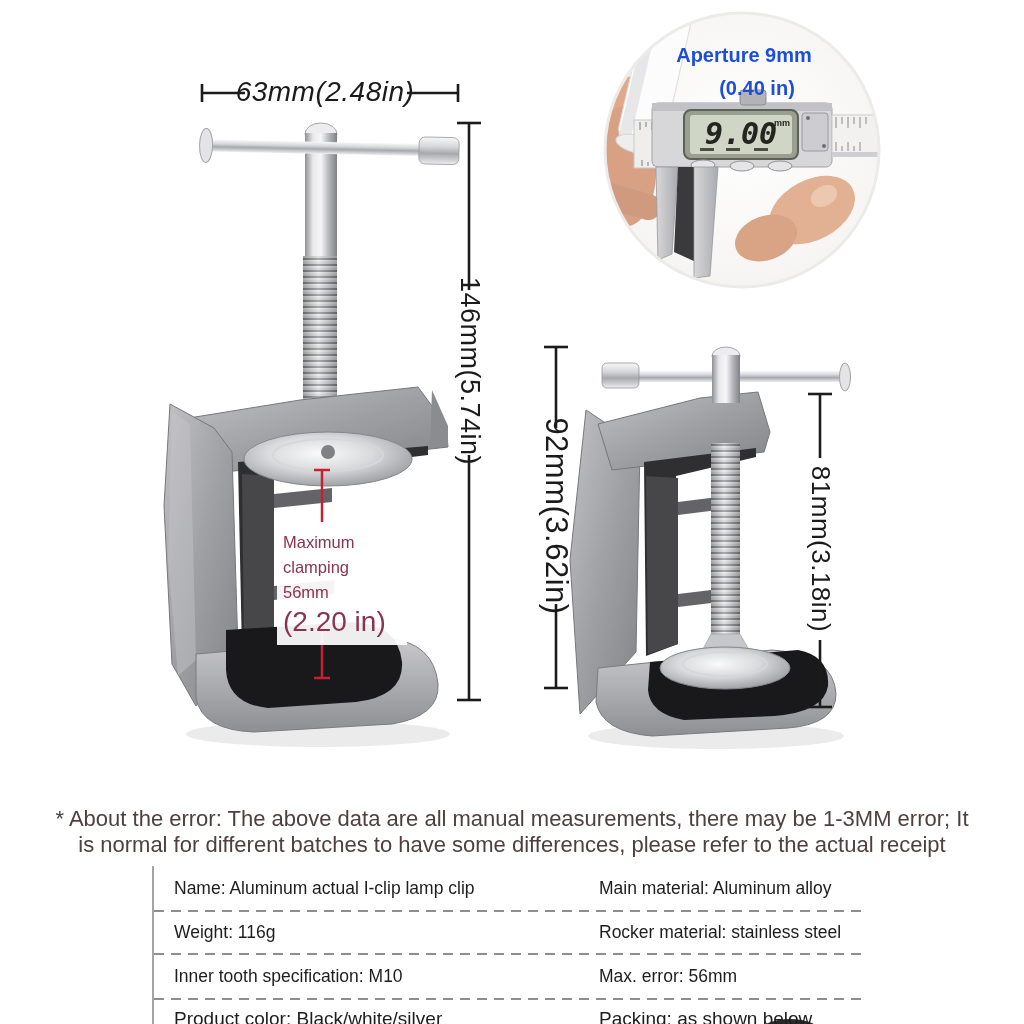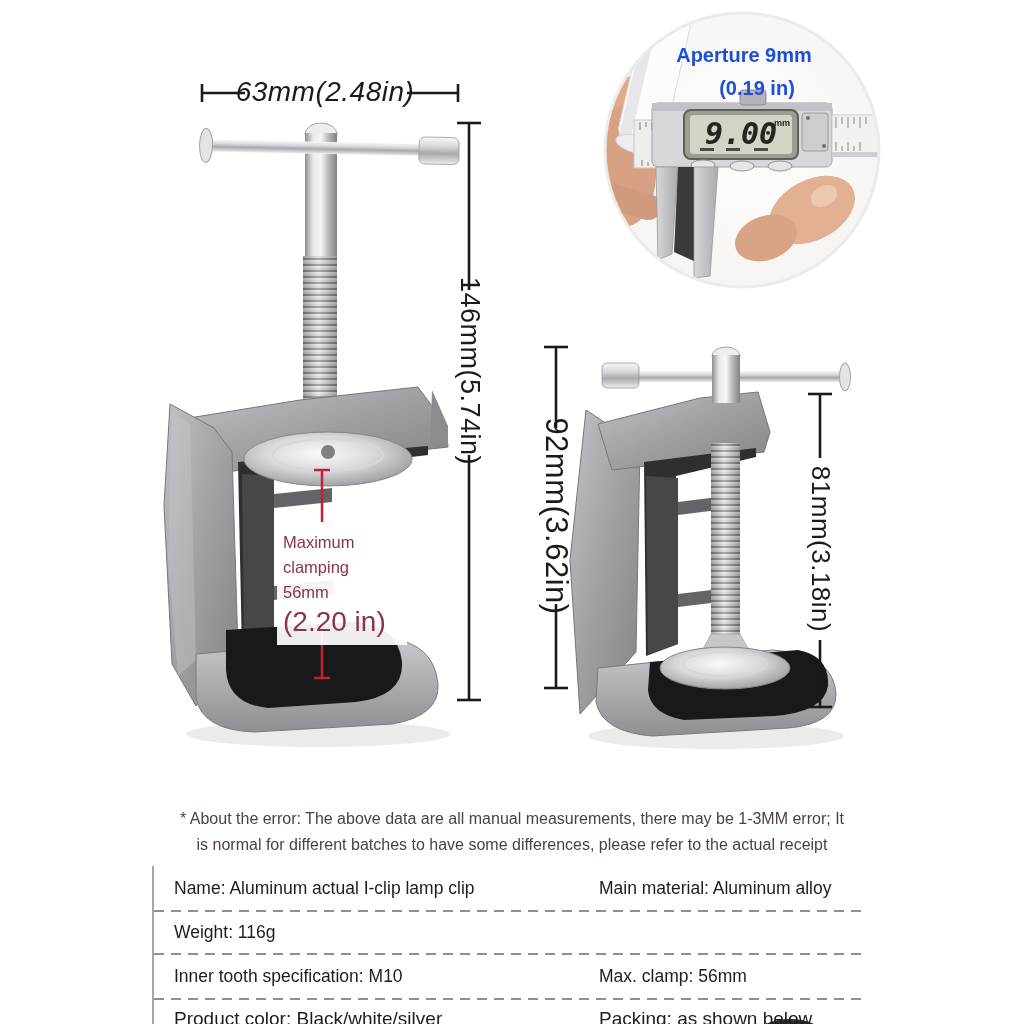--- a/index.html
+++ b/index.html
@@ -19,21 +19,21 @@
     transform:translate(-50%,-50%);white-space:nowrap;
   }
   .maxclamp-box{
     position:absolute;left:277px;top:522px;width:124px;
     background:rgba(255,255,255,0.93);padding:8px 0 6px 6px;
     color:#8b3250;line-height:25px;font-size:16.5px;white-space:nowrap;
   }
   .maxclamp-big{font-size:28px;line-height:34px;}
   .disclaimer{
     position:absolute;left:0;top:806px;width:1024px;text-align:center;
-    color:#4f4040;font-size:16px;line-height:26px;
+    color:#4f4040;font-size:22px;line-height:26px;
   }
   .spec-table{
     position:absolute;left:152px;top:866px;width:714px;height:158px;
     border-left:2px solid #a4a4a4;color:#1d1d1d;font-size:17.5px;
   }
   .spec-row{
     display:grid;grid-template-columns:445px 1fr;align-items:center;
   }
   .spec-row .cell{padding-left:20px;white-space:nowrap;}
   .spec-row .cell.right{padding-left:0;}
@@ -303,21 +303,21 @@
 
   <div class="dim-label dim-h" style="left:325px;top:92px;">63mm(2.48in)</div>
 
   <div class="dim-label dim-v" style="left:469px;top:371px;font-size:27px;">146mm(5.74in)</div>
 
   <div class="dim-label dim-v" style="left:556px;top:516px;font-size:31px;">92mm(3.62in)</div>
 
   <div class="dim-label dim-v" style="left:820px;top:549px;font-size:26px;">81mm(3.18in)</div>
 
   <div class="aperture-label" style="left:744px;top:55px;">Aperture 9mm</div>
-  <div class="aperture-label" style="left:757px;top:88px;">(0.19 in)</div>
+  <div class="aperture-label" style="left:757px;top:88px;">(0.40 in)</div>
 
   <div class="maxclamp-box">
     <div>Maximum</div>
     <div>clamping</div>
     <div>56mm</div>
     <div class="maxclamp-big">(2.20 in)</div>
   </div>
 
   <div class="disclaimer">
     <div>* About the error: The above data are all manual measurements, there may be 1-3MM error; It</div>
@@ -325,25 +325,26 @@
   </div>
 
   <div class="spec-table">
     <div class="spec-row row-1">
       <div class="cell">Name: Aluminum actual I-clip lamp clip</div>
       <div class="cell right">Main material: Aluminum alloy</div>
     </div>
     <div class="dash"></div>
     <div class="spec-row row-2">
       <div class="cell">Weight: 116g</div>
+      <div class="cell right">Rocker material: stainless steel</div>
     </div>
     <div class="dash"></div>
     <div class="spec-row row-3">
       <div class="cell">Inner tooth specification: M10</div>
-      <div class="cell right">Max. clamp: 56mm</div>
+      <div class="cell right">Max. error: 56mm</div>
     </div>
     <div class="dash"></div>
     <div class="spec-row row-4">
       <div class="cell">Product color: Black/white/silver</div>
       <div class="cell right">Packing: as shown below</div>
     </div>
   </div>
 
 </div>
 

